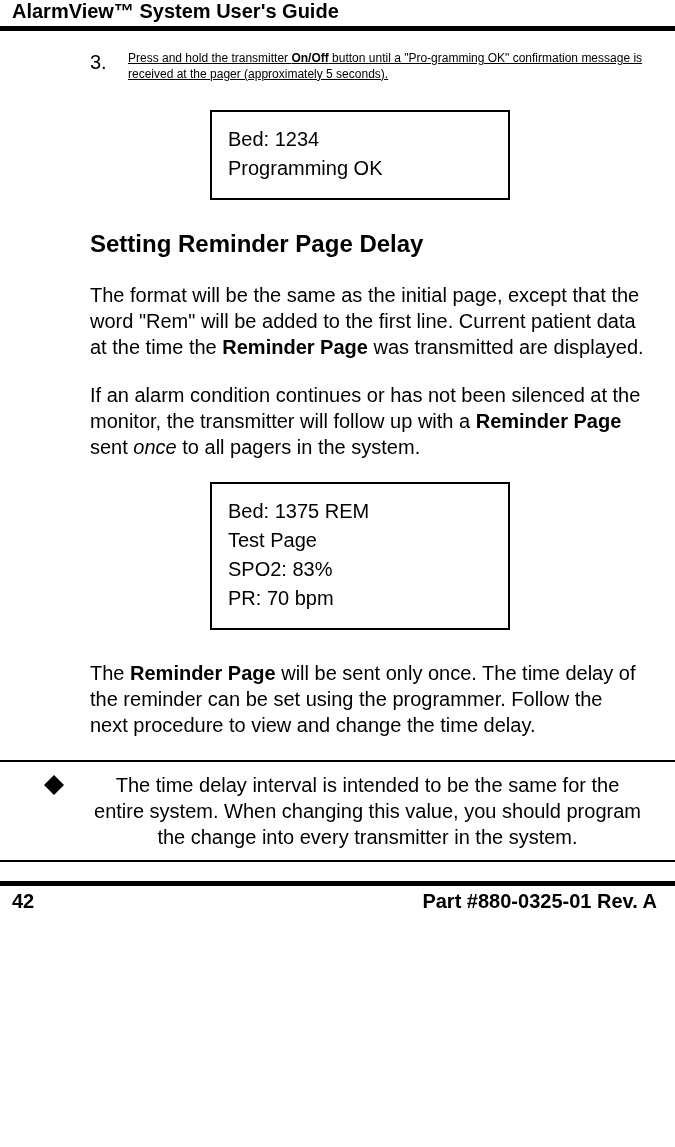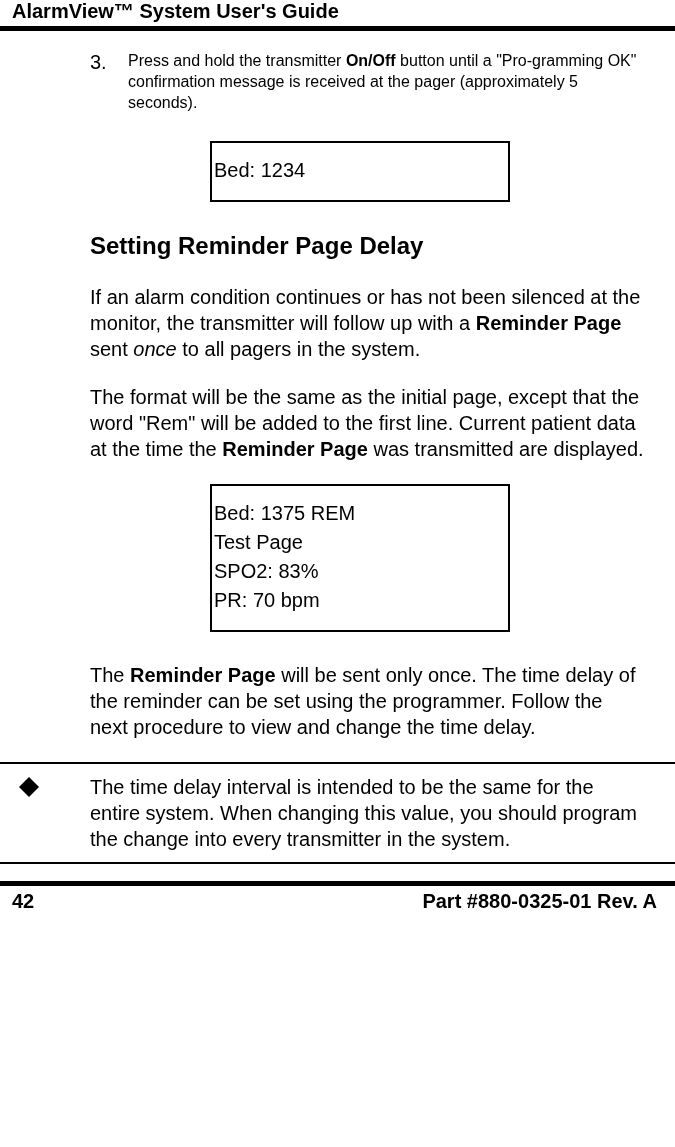--- a/index.html
+++ b/index.html
@@ -2,28 +2,28 @@
 <html><head>
 <meta charset="utf-8">
 <style>
   * { box-sizing: border-box; margin: 0; padding: 0; }
   html, body { width: 675px; height: 1147px; background: #fff; font-family: Arial, Helvetica, sans-serif; color: #000; }
   .page { width: 675px; height: 941px; position: relative; padding: 0; }
   .header { font-weight: bold; font-size: 20px; padding: 0 12px 3px 12px; border-bottom: 5px solid #000; margin-bottom: 20px; }
   .content { padding: 0 30px 0 90px; }
   .step { display: flex; margin-bottom: 28px; }
   .step-num { flex: 0 0 38px; font-size: 20px; }
-  .step-text { font-size: 16px; line-height: 1.3; }
+  .step-text { font-size: 12px; line-height: 1.3; text-decoration: underline; }
   .bold-inline { font-weight: bold; }
-  .display-box { border: 2px solid #000; width: 300px; margin: 0 0 30px 120px; padding: 10px 14px 12px 2px; }
+  .display-box { border: 2px solid #000; width: 300px; margin: 0 0 30px 120px; padding: 10px 14px 12px 16px; }
   .display-line { font-size: 20px; margin: 6px 0; }
   .section-heading { font-weight: bold; font-size: 24px; margin: 16px 0 24px 0; }
   .para { font-size: 20px; line-height: 1.3; margin-bottom: 22px; }
   .italic { font-style: italic; }
-  .note-row { border-top: 2px solid #000; border-bottom: 2px solid #000; padding: 10px 30px 10px 18px; display: flex; margin-top: 10px; }
+  .note-row { border-top: 2px solid #000; border-bottom: 2px solid #000; padding: 10px 30px 10px 18px; display: flex; margin-top: 10px; text-align: center; }
   .note-icon { flex: 0 0 72px; font-size: 20px; padding-top: 2px; }
   .note-text { font-size: 20px; line-height: 1.3; }
   .footer { position: absolute; bottom: 28px; left: 0; right: 0; border-top: 5px solid #000; padding: 4px 18px 0 12px; display: flex; justify-content: space-between; font-weight: bold; font-size: 20px; }
 </style>
 </head>
 <body>
 
 <div class="page">
 
   <div class="header">
@@ -34,30 +34,31 @@
 
     <div class="step">
       <div class="step-num">3.</div>
       <div class="step-text">
         <span>Press and hold the transmitter </span><span class="bold-inline">On/Off</span><span> button until a "Pro-gramming OK" confirmation message is received at the pager (approximately 5 seconds).</span>
       </div>
     </div>
 
     <div class="display-box">
       <div class="display-line">Bed: 1234</div>
+      <div class="display-line">Programming OK</div>
     </div>
 
     <div class="section-heading">Setting Reminder Page Delay</div>
 
     <div class="para">
-      <span>If an alarm condition continues or has not been silenced at the monitor, the transmitter will follow up with a </span><span class="bold-inline">Reminder Page</span><span> sent </span><span class="italic">once</span><span> to all pagers in the system.</span>
+      <span>The format will be the same as the initial page, except that the word "Rem" will be added to the first line. Current patient data at the time the </span><span class="bold-inline">Reminder Page</span><span> was transmitted are displayed.</span>
     </div>
 
     <div class="para">
-      <span>The format will be the same as the initial page, except that the word "Rem" will be added to the first line. Current patient data at the time the </span><span class="bold-inline">Reminder Page</span><span> was transmitted are displayed.</span>
+      <span>If an alarm condition continues or has not been silenced at the monitor, the transmitter will follow up with a </span><span class="bold-inline">Reminder Page</span><span> sent </span><span class="italic">once</span><span> to all pagers in the system.</span>
     </div>
 
     <div class="display-box">
       <div class="display-line">Bed: 1375 REM</div>
       <div class="display-line">Test Page</div>
       <div class="display-line">SPO2: 83%</div>
       <div class="display-line">PR: 70 bpm</div>
     </div>
 
     <div class="para">

